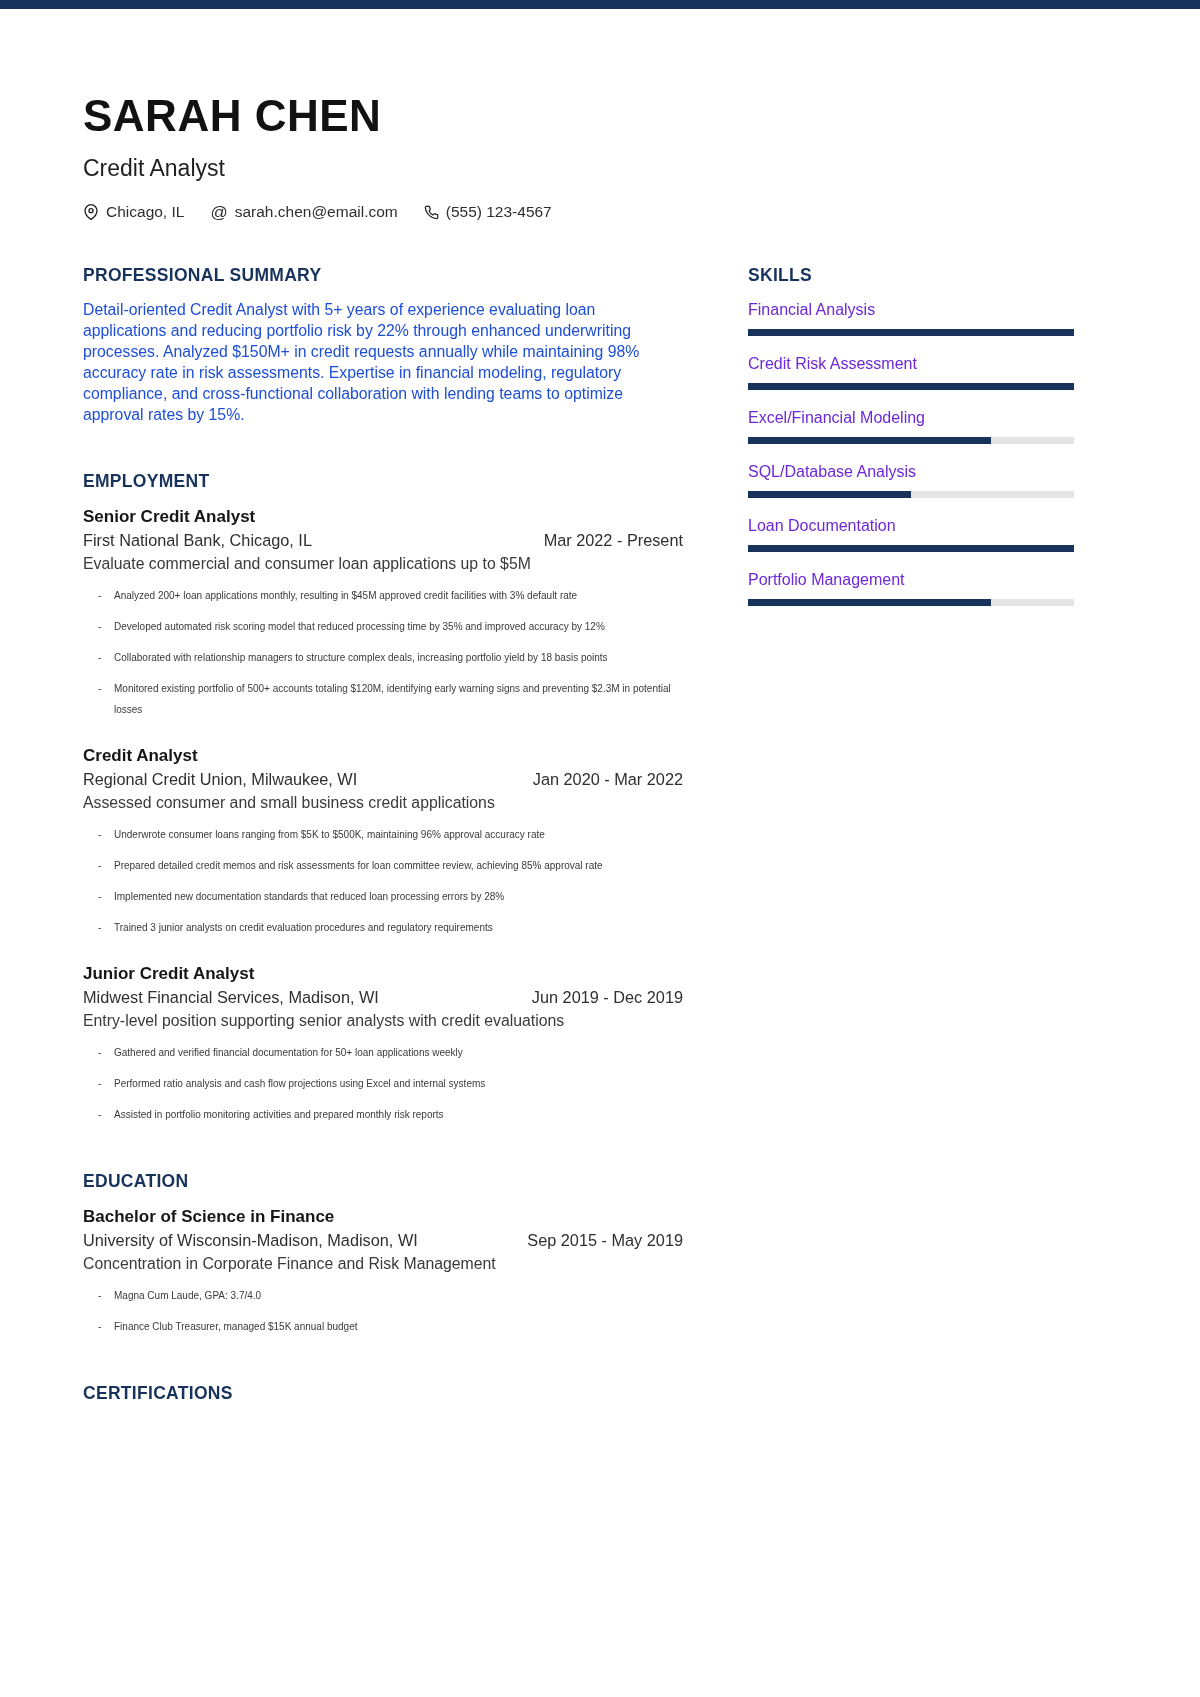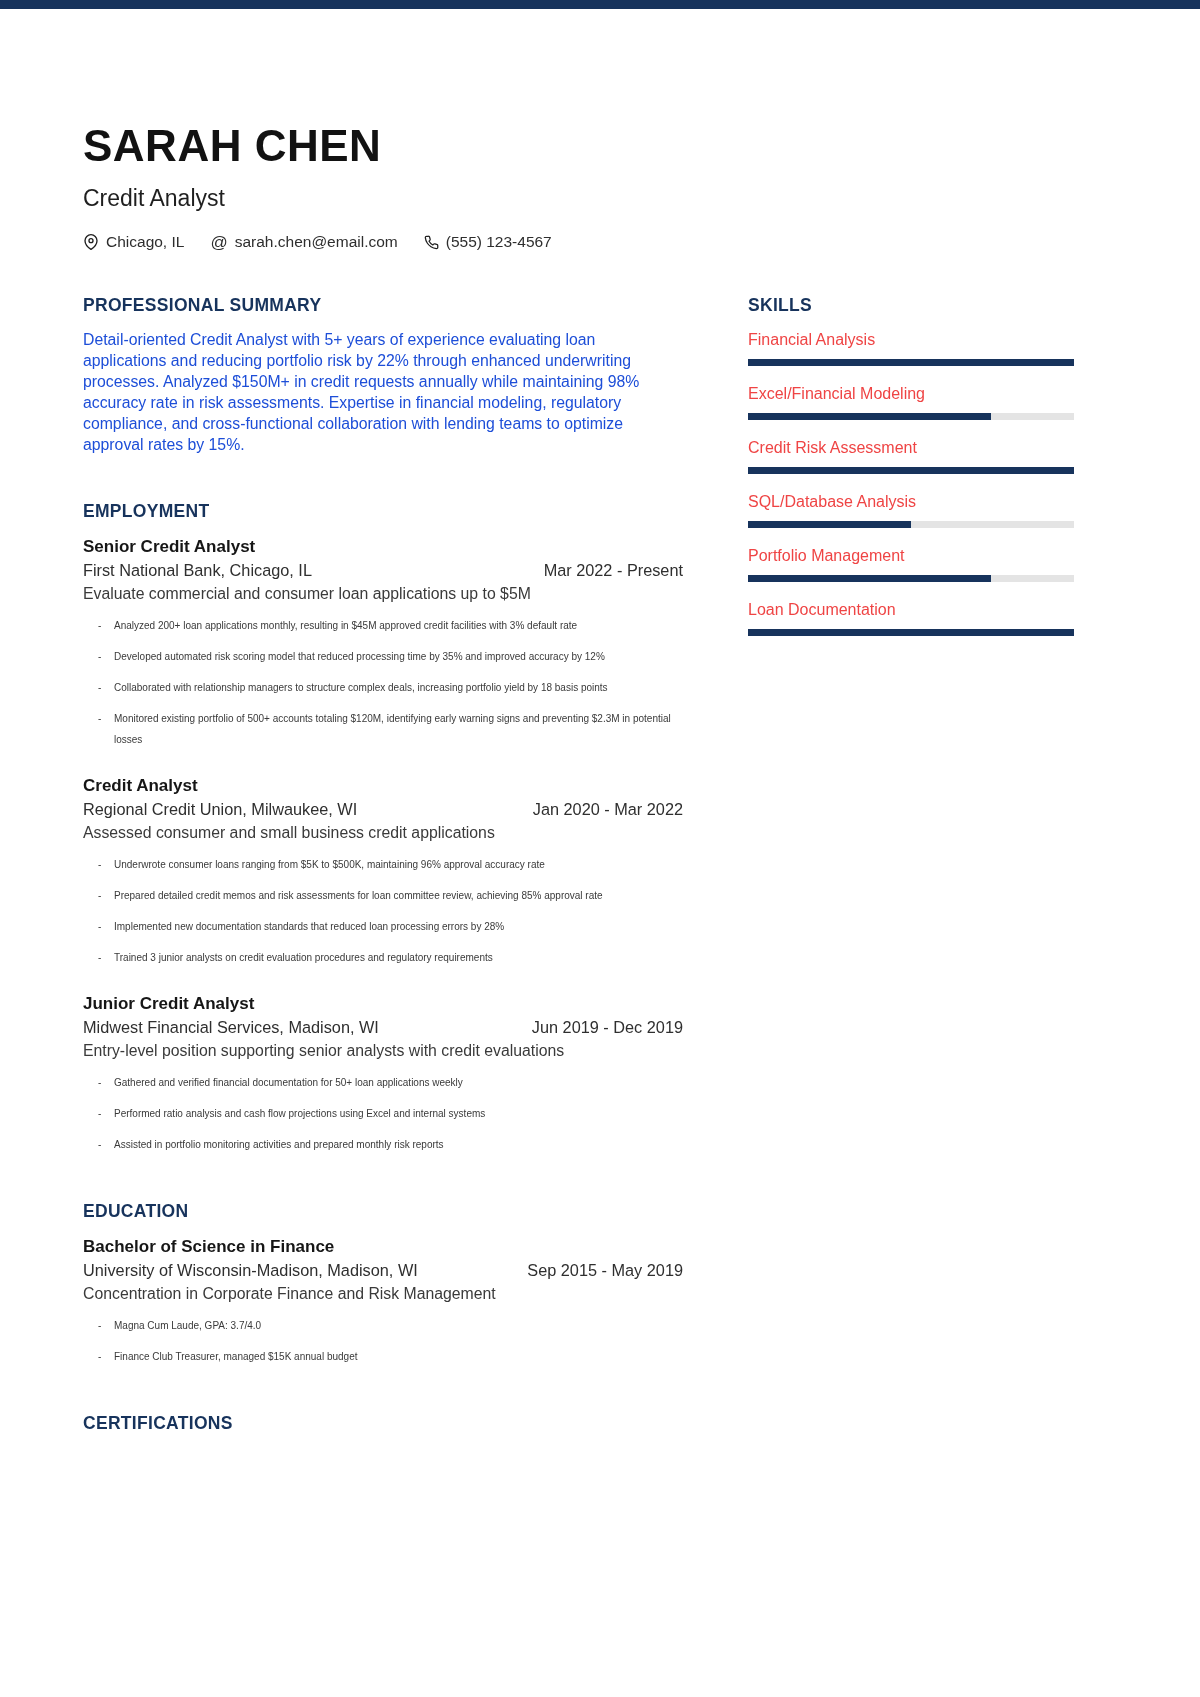--- a/index.html
+++ b/index.html
@@ -16,21 +16,21 @@
     background: #ffffff;
     overflow: hidden;
   }
   .top-bar {
     width: 100%;
     height: 9px;
     background: var(--accent, #17335c);
   }
   .inner { padding: 0 83px; }
   
-  header { padding-top: 114px; }
+  header { padding-top: 84px; }
   h1.name {
     font-size: 44px;
     font-weight: 700;
     letter-spacing: 0.5px;
     color: #121212;
     line-height: 1.05;
   }
   .person-title {
     margin-top: 16px;
     font-size: 23px;
@@ -110,21 +110,21 @@
     content: "-";
     position: absolute;
     left: 15px;
     top: 0;
     color: #3a3a3a;
   }
   
   aside .skill { margin-bottom: 17px; }
   .skill-name {
     font-size: 16px;
-    color: #ef4444;
+    color: #6d28d9;
     line-height: 21px;
   }
   .skill-track {
     margin-top: 9px;
     width: 100%;
     height: 7px;
     background: var(--track, #e4e4e4);
     overflow: hidden;
   }
   .skill-fill {
@@ -255,45 +255,45 @@
       <aside>
         <h2 class="section-h">SKILLS</h2>
 
         <div class="skill">
           <div class="skill-name">Financial Analysis</div>
           <div class="skill-track">
             <div class="skill-fill" data-level="100"></div>
           </div>
         </div>
         <div class="skill">
+          <div class="skill-name">Credit Risk Assessment</div>
+          <div class="skill-track">
+            <div class="skill-fill" data-level="100"></div>
+          </div>
+        </div>
+        <div class="skill">
           <div class="skill-name">Excel/Financial Modeling</div>
           <div class="skill-track">
             <div class="skill-fill" data-level="75"></div>
           </div>
         </div>
         <div class="skill">
-          <div class="skill-name">Credit Risk Assessment</div>
+          <div class="skill-name">SQL/Database Analysis</div>
+          <div class="skill-track">
+            <div class="skill-fill" data-level="50"></div>
+          </div>
+        </div>
+        <div class="skill">
+          <div class="skill-name">Loan Documentation</div>
           <div class="skill-track">
             <div class="skill-fill" data-level="100"></div>
           </div>
         </div>
         <div class="skill">
-          <div class="skill-name">SQL/Database Analysis</div>
-          <div class="skill-track">
-            <div class="skill-fill" data-level="50"></div>
-          </div>
-        </div>
-        <div class="skill">
           <div class="skill-name">Portfolio Management</div>
           <div class="skill-track">
             <div class="skill-fill" data-level="75"></div>
-          </div>
-        </div>
-        <div class="skill">
-          <div class="skill-name">Loan Documentation</div>
-          <div class="skill-track">
-            <div class="skill-fill" data-level="100"></div>
           </div>
         </div>
       </aside>
     </div>
   </div>
 </div>
 
 </body></html>

